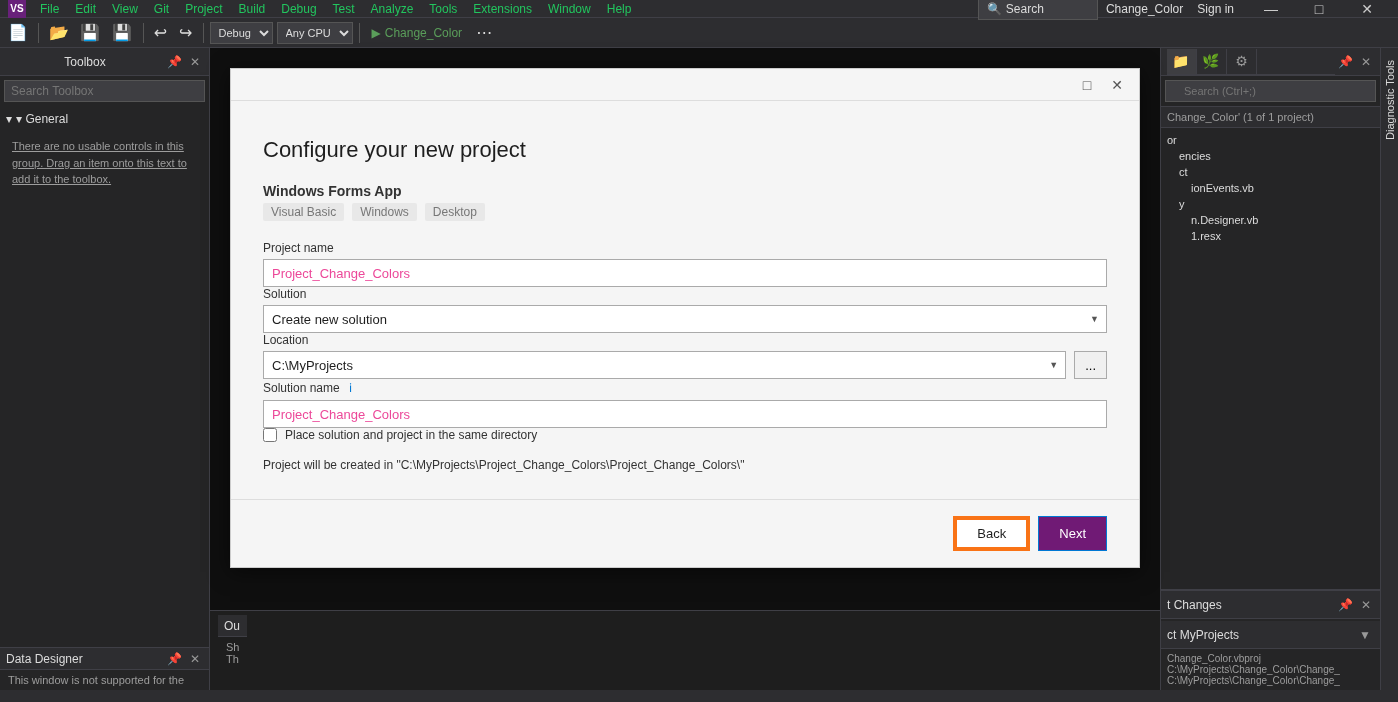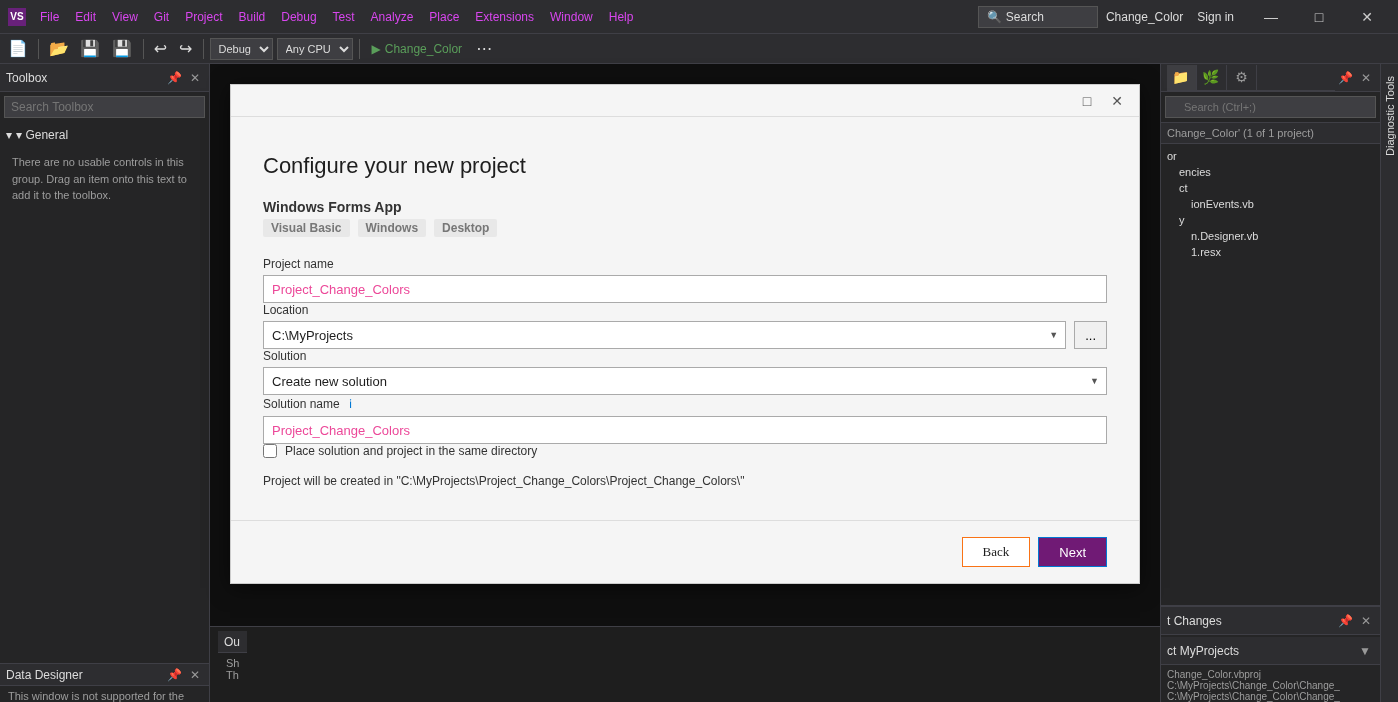--- a/index.html
+++ b/index.html
@@ -1,51 +1,51 @@
 <!DOCTYPE html>
 <html><head>
   <meta charset="utf-8">
   <style>
     * { box-sizing: border-box; margin: 0; padding: 0; }
     body { font-family: 'Segoe UI', Arial, sans-serif; font-size: 12px; background: #2d2d30; color: #dcdcdc; width: 1398px; height: 702px; overflow: hidden; }
 
     
-    .title-bar { background: #2d2d30; display: flex; align-items: center; height: 34px; padding: 0 8px; border-bottom: 1px solid #3f3f46; }
+    .title-bar { background: #2d2d30; display: flex; align-items: center; height: 18px; padding: 0 8px; border-bottom: 1px solid #3f3f46; }
     .title-bar-left { display: flex; align-items: center; gap: 8px; }
     .title-bar-logo { width: 18px; height: 18px; background: #68217a; display: flex; align-items: center; justify-content: center; font-size: 10px; color: white; font-weight: bold; }
     .title-bar-menu { display: flex; gap: 4px; }
-    .title-bar-menu span { color: #d946ef; padding: 2px 6px; cursor: pointer; font-size: 12px; }
+    .title-bar-menu span { color: #22c55e; padding: 2px 6px; cursor: pointer; font-size: 12px; }
     .title-bar-right { margin-left: auto; display: flex; align-items: center; gap: 8px; }
     .search-box { background: #3e3e42; border: 1px solid #555; color: #dcdcdc; padding: 2px 8px; width: 120px; font-size: 12px; display: flex; align-items: center; gap: 4px; height: 22px; }
     .title-badge { color: #dcdcdc; font-size: 12px; }
     .title-controls { display: flex; gap: 2px; }
     .title-controls span { width: 46px; height: 30px; display: flex; align-items: center; justify-content: center; cursor: pointer; font-size: 14px; color: #ccc; }
     .signin-btn { color: #dcdcdc; font-size: 12px; cursor: pointer; padding: 2px 6px; }
 
     
     .toolbar { background: #2d2d30; display: flex; align-items: center; height: 30px; padding: 0 4px; border-bottom: 1px solid #3f3f46; gap: 4px; }
     .toolbar-btn { background: transparent; border: none; color: #dcdcdc; cursor: pointer; padding: 2px 4px; font-size: 16px; height: 24px; display: flex; align-items: center; }
     .toolbar-separator { width: 1px; height: 20px; background: #555; margin: 0 2px; }
     .toolbar-dropdown { background: #3e3e42; border: 1px solid #555; color: #dcdcdc; padding: 2px 4px; font-size: 11px; height: 22px; cursor: pointer; }
     .toolbar-run { background: transparent; border: none; color: #5a9e5a; cursor: pointer; font-size: 12px; display: flex; align-items: center; gap: 4px; padding: 2px 6px; }
 
     
     .main-layout { display: flex; height: calc(702px - 60px); }
 
     
     .toolbox-panel { width: 210px; background: #252526; border-right: 1px solid #3f3f46; display: flex; flex-direction: column; }
     .panel-header { background: #2d2d30; display: flex; align-items: center; height: 28px; padding: 0 6px; font-size: 12px; border-bottom: 1px solid #3f3f46; }
-    .panel-header-title { flex: 1; color: #dcdcdc; }
+    .panel-header-title { flex: 1; color: #dcdcdc; text-align: center; }
     .panel-header-controls { display: flex; gap: 2px; }
     .panel-header-controls span { cursor: pointer; color: #999; font-size: 12px; padding: 1px 3px; }
     .toolbox-search { padding: 4px; }
     .toolbox-search input { width: 100%; background: #3e3e42; border: 1px solid #555; color: #dcdcdc; padding: 2px 6px; font-size: 12px; height: 22px; }
     .toolbox-section { padding: 4px 6px; }
     .toolbox-section-title { display: flex; align-items: center; gap: 4px; color: #dcdcdc; font-size: 12px; cursor: pointer; padding: 2px 0; }
-    .toolbox-content { padding: 6px 12px; color: #9d9d9d; font-size: 11px; line-height: 1.5; }
+    .toolbox-content { padding: 6px 12px; color: #9d9d9d; font-size: 11px; line-height: 1.5; text-decoration: underline; }
 
     
     .right-panel { width: 220px; background: #252526; border-left: 1px solid #3f3f46; display: flex; flex-direction: column; }
     .right-sub-panel { flex: 1; border-bottom: 1px solid #3f3f46; display: flex; flex-direction: column; }
     .right-panel-tabs { display: flex; height: 26px; background: #2d2d30; border-bottom: 1px solid #3f3f46; }
     .right-panel-tab { width: 30px; display: flex; align-items: center; justify-content: center; cursor: pointer; color: #999; font-size: 14px; border-right: 1px solid #3f3f46; }
     .right-panel-tab.active { background: #3e3e42; color: #fff; }
     .solution-header { background: #2d2d30; padding: 4px 6px; font-size: 11px; color: #9d9d9d; border-bottom: 1px solid #3f3f46; }
     .solution-item { padding: 2px 6px; font-size: 11px; color: #dcdcdc; cursor: pointer; }
     .solution-item.indent1 { padding-left: 18px; }
@@ -57,33 +57,33 @@
     
     .dialog-overlay { position: absolute; top: 0; left: 0; right: 0; bottom: 0; background: rgba(0,0,0,0.5); display: flex; align-items: flex-start; justify-content: flex-start; padding: 20px; }
     .dialog { background: #f5f5f5; color: #1e1e1e; width: 920px; min-height: 500px; border: 1px solid #ccc; box-shadow: 0 4px 20px rgba(0,0,0,0.5); display: flex; flex-direction: column; position: relative; }
     .dialog-titlebar { background: #f5f5f5; display: flex; align-items: center; height: 32px; padding: 0 8px; border-bottom: 1px solid #ddd; }
     .dialog-title-controls { margin-left: auto; display: flex; gap: 2px; }
     .dialog-title-btn { width: 28px; height: 28px; background: transparent; border: none; cursor: pointer; display: flex; align-items: center; justify-content: center; font-size: 14px; color: #555; }
     .dialog-content { padding: 24px 32px; flex: 1; }
     .dialog-heading { font-size: 22px; font-weight: 300; color: #1e1e1e; margin-bottom: 20px; margin-top: 12px; }
     .dialog-subtitle { font-size: 14px; color: #333; margin-bottom: 4px; display: flex; align-items: center; gap: 12px; }
     .dialog-tags { display: flex; gap: 8px; margin-bottom: 20px; }
-    .dialog-tag { font-size: 12px; color: #777; background: #e8e8e8; padding: 2px 8px; border-radius: 2px; font-weight: bold; }
+    .dialog-tag { font-size: 12px; color: #777; background: #e8e8e8; padding: 2px 8px; border-radius: 2px; }
     .form-group { }
     .form-label { font-size: 12px; color: #333; margin-bottom: 4px; display: block; }
     .form-input { width: 100%; border: 1px solid #aaa; background: white; padding: 4px 8px; font-size: 13px; color: #ec4899; height: 28px; outline: none; }
     .form-row { display: flex; gap: 8px; align-items: flex-end; }
     .form-select { flex: 1; border: 1px solid #aaa; background: white; padding: 4px 8px; font-size: 13px; color: #1e1e1e; height: 28px; appearance: none; cursor: pointer; }
     .form-browse-btn { background: #f0f0f0; border: 1px solid #aaa; padding: 4px 10px; font-size: 13px; cursor: pointer; height: 28px; white-space: nowrap; }
     .checkbox-row { display: flex; align-items: center; gap: 8px; margin-bottom: 16px; }
     .checkbox-row input[type="checkbox"] { width: 14px; height: 14px; cursor: pointer; }
     .checkbox-row label { font-size: 12px; color: #333; cursor: pointer; }
     .path-info { font-size: 12px; color: #333; margin-top: 12px; }
     .dialog-footer { padding: 16px 32px; border-top: 1px solid #ddd; display: flex; justify-content: flex-end; gap: 8px; background: #f5f5f5; }
-    .btn-back { background: white; border: 1px solid #f97316; color: #1e1e1e; padding: 6px 20px; font-size: 13px; cursor: pointer; font-family: Liberation Serif, serif; }
+    .btn-back { background: white; border: 4px solid #f97316; color: #1e1e1e; padding: 6px 20px; font-size: 13px; cursor: pointer; }
     .btn-next { background: #701a75; border: 1px solid #0078d4; color: white; padding: 6px 20px; font-size: 13px; cursor: pointer; }
     .bottom-panel-header { background: #2d2d30; display: flex; align-items: center; height: 22px; padding: 0 6px; font-size: 12px; border-bottom: 1px solid #3f3f46; }
     .bottom-panel-content { padding: 4px 8px; font-size: 11px; color: #9d9d9d; }
 
     .select-wrapper { position: relative; display: flex; align-items: center; flex: 1; }
     .select-wrapper::after { content: '▼'; position: absolute; right: 8px; font-size: 9px; color: #555; pointer-events: none; }
 
     .solution-explorer-content { padding: 4px 0; overflow-y: auto; flex: 1; }
     .prop-content { padding: 4px 6px; font-size: 10px; color: #9d9d9d; }
 
@@ -101,21 +101,21 @@
     <div class="title-bar-menu">
       <span>File</span>
       <span>Edit</span>
       <span>View</span>
       <span>Git</span>
       <span>Project</span>
       <span>Build</span>
       <span>Debug</span>
       <span>Test</span>
       <span>Analyze</span>
-      <span>Place</span>
+      <span>Tools</span>
       <span>Extensions</span>
       <span>Window</span>
       <span>Help</span>
     </div>
   </div>
   <div class="title-bar-right">
     <div class="search-box">
       <span>🔍</span>
       <span>Search</span>
     </div>
@@ -207,36 +207,36 @@
             <span class="dialog-tag">Windows</span>
             <span class="dialog-tag">Desktop</span>
           </div>
 
           <div class="form-group">
             <label class="form-label">Project name</label>
             <input type="text" class="form-input" value="Project_Change_Colors" style="">
           </div>
 
           <div class="form-group">
+            <label class="form-label">Solution</label>
+            <div class="select-wrapper">
+              <select class="form-select">
+                <option>Create new solution</option>
+                <option>Add to solution</option>
+              </select>
+            </div>
+          </div>
+
+          <div class="form-group">
             <label class="form-label">Location</label>
             <div class="form-row">
               <div class="select-wrapper">
                 <input type="text" class="form-select" value="C:\MyProjects" style="">
               </div>
               <button class="form-browse-btn">...</button>
-            </div>
-          </div>
-
-          <div class="form-group">
-            <label class="form-label">Solution</label>
-            <div class="select-wrapper">
-              <select class="form-select">
-                <option>Create new solution</option>
-                <option>Add to solution</option>
-              </select>
             </div>
           </div>
 
           <div class="form-group">
             <label class="form-label">
               <span>Solution name</span>
               <span style="margin-left:6px;color:#0078d4;">ℹ</span>
             </label>
             <input type="text" class="form-input" value="Project_Change_Colors" style="">
           </div>

